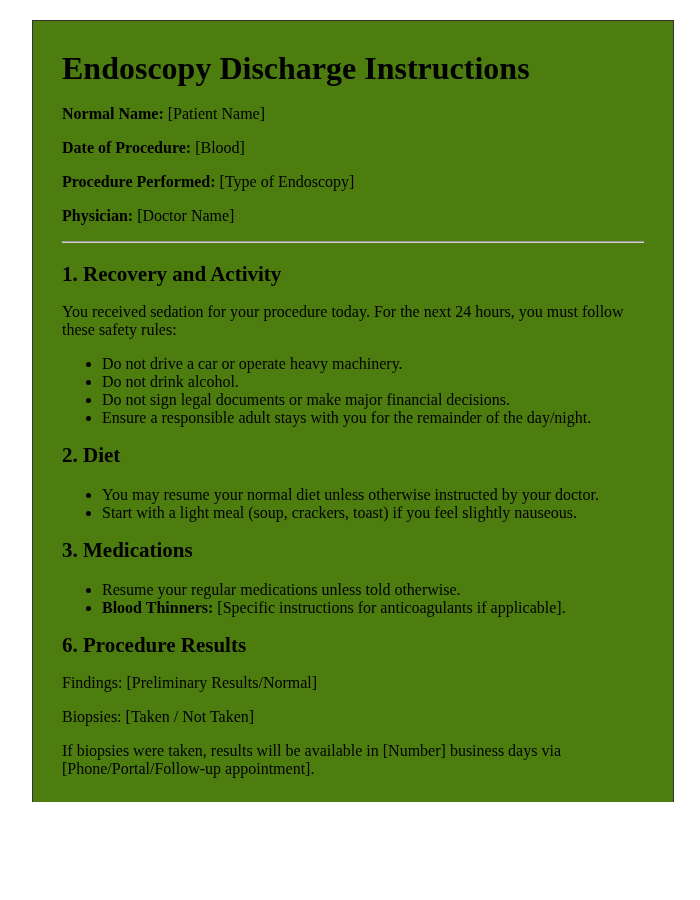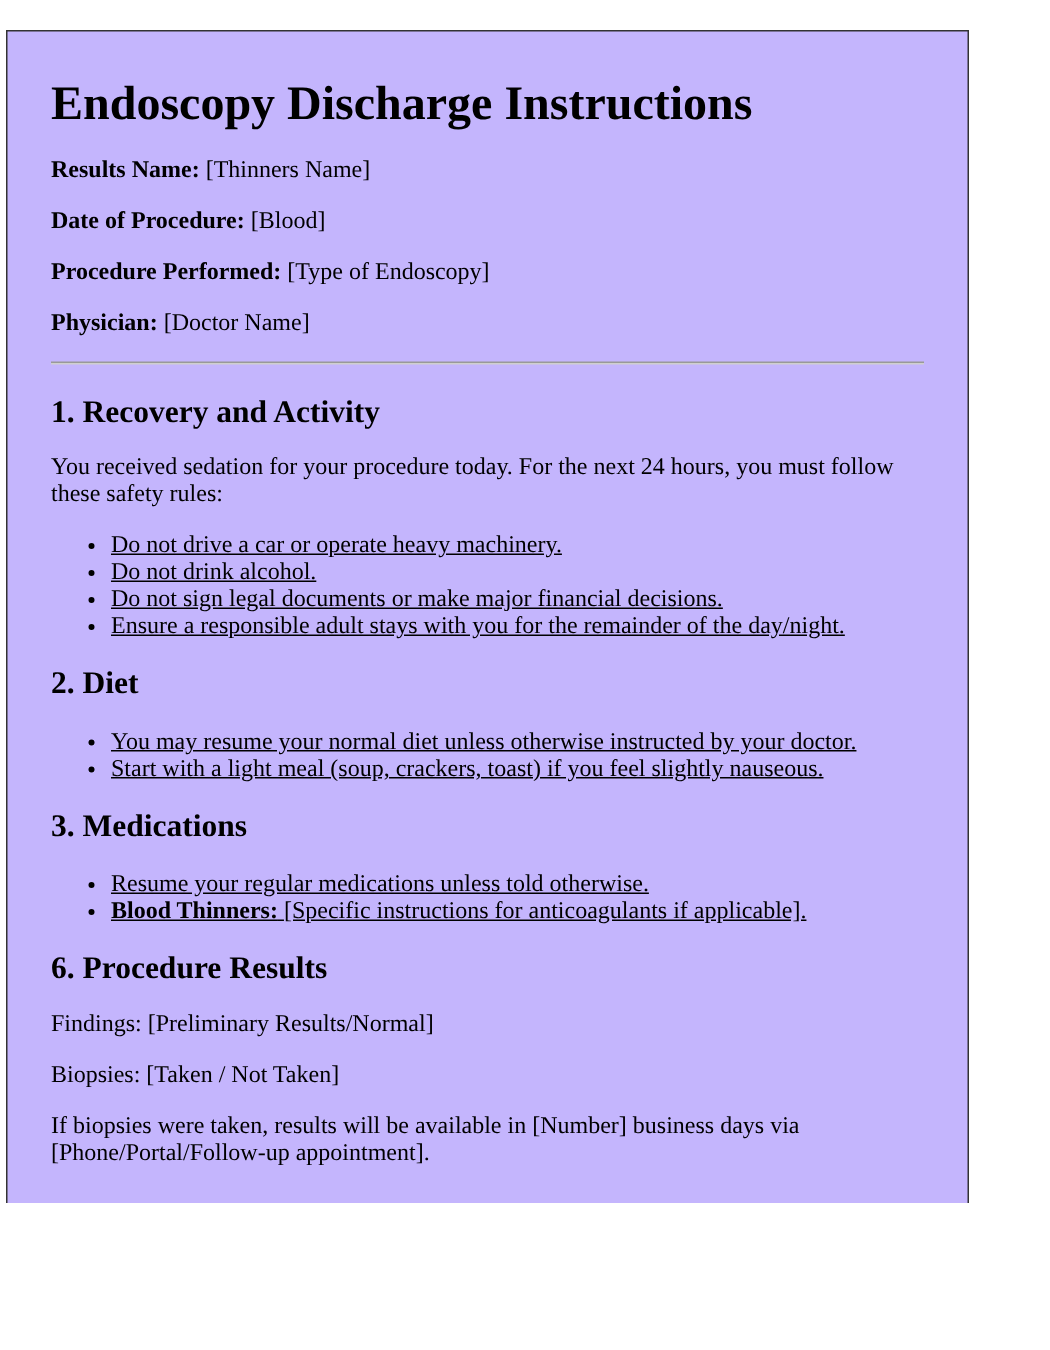--- a/index.html
+++ b/index.html
@@ -10,28 +10,28 @@
     body {
       width: 700px;
       height: 900px;
       position: relative;
       overflow: hidden;
       font-family: "Liberation Serif", "DejaVu Serif", serif;
       color: #000000;
     }
     .page-frame {
       position: absolute;
-      left: 4px;
+      left: 32px;
       top: 20px;
       width: 640px;
       height: 781px;
       border: 1px solid #333333;
       border-bottom: none;
       overflow: hidden;
-      background: #c4b5fd;
+      background: #4d7c0f;
     }
     .page-inner {
       padding: 0 29px 0 29px;
     }
     h1 {
       font-size: 32px;
       font-weight: bold;
       margin: 29px 0 0 0;
       line-height: 37px;
       letter-spacing: 0px;
@@ -63,39 +63,38 @@
       font-size: 16px;
       line-height: 18px;
       margin: 0;
     }
     ul.bullets {
       margin: 0;
       padding-left: 40px;
       font-size: 16px;
       line-height: 18px;
       list-style-type: disc;
-      text-decoration: underline;
     }
     ul.bullets li { margin: 0; }
     ul.bullets li b { font-weight: bold; text-align: right; }
     .mt-list-after-p { margin-top: 16px !important; }
     .mt-list-after-h { margin-top: 20px !important; }
     .mt-p-after-h { margin-top: 18px !important; }
     .mt-16 { margin-top: 16px !important; }
     .field-inline b { font-weight: normal; }
   </style>
 </head>
 <body>
 
 <div class="page-frame">
   <div class="page-inner">
 
     <h1>Endoscopy Discharge Instructions</h1>
 
-    <p class="field field-first"><b>Results Name:</b> <span>[Thinners Name]</span></p>
+    <p class="field field-first"><b>Normal Name:</b> <span>[Patient Name]</span></p>
     <p class="field"><b>Date of Procedure:</b> <span>[Blood]</span></p>
     <p class="field"><b>Procedure Performed:</b> <span>[Type of Endoscopy]</span></p>
     <p class="field"><b>Physician:</b> <span>[Doctor Name]</span></p>
 
     <hr class="divider">
 
     <div class="sec1">
       <h2>1. Recovery and Activity</h2>
       <p class="body mt-p-after-h">You received sedation for your procedure today. For the next 24 hours, you must follow these safety rules:</p>
       <ul class="bullets mt-list-after-p">

